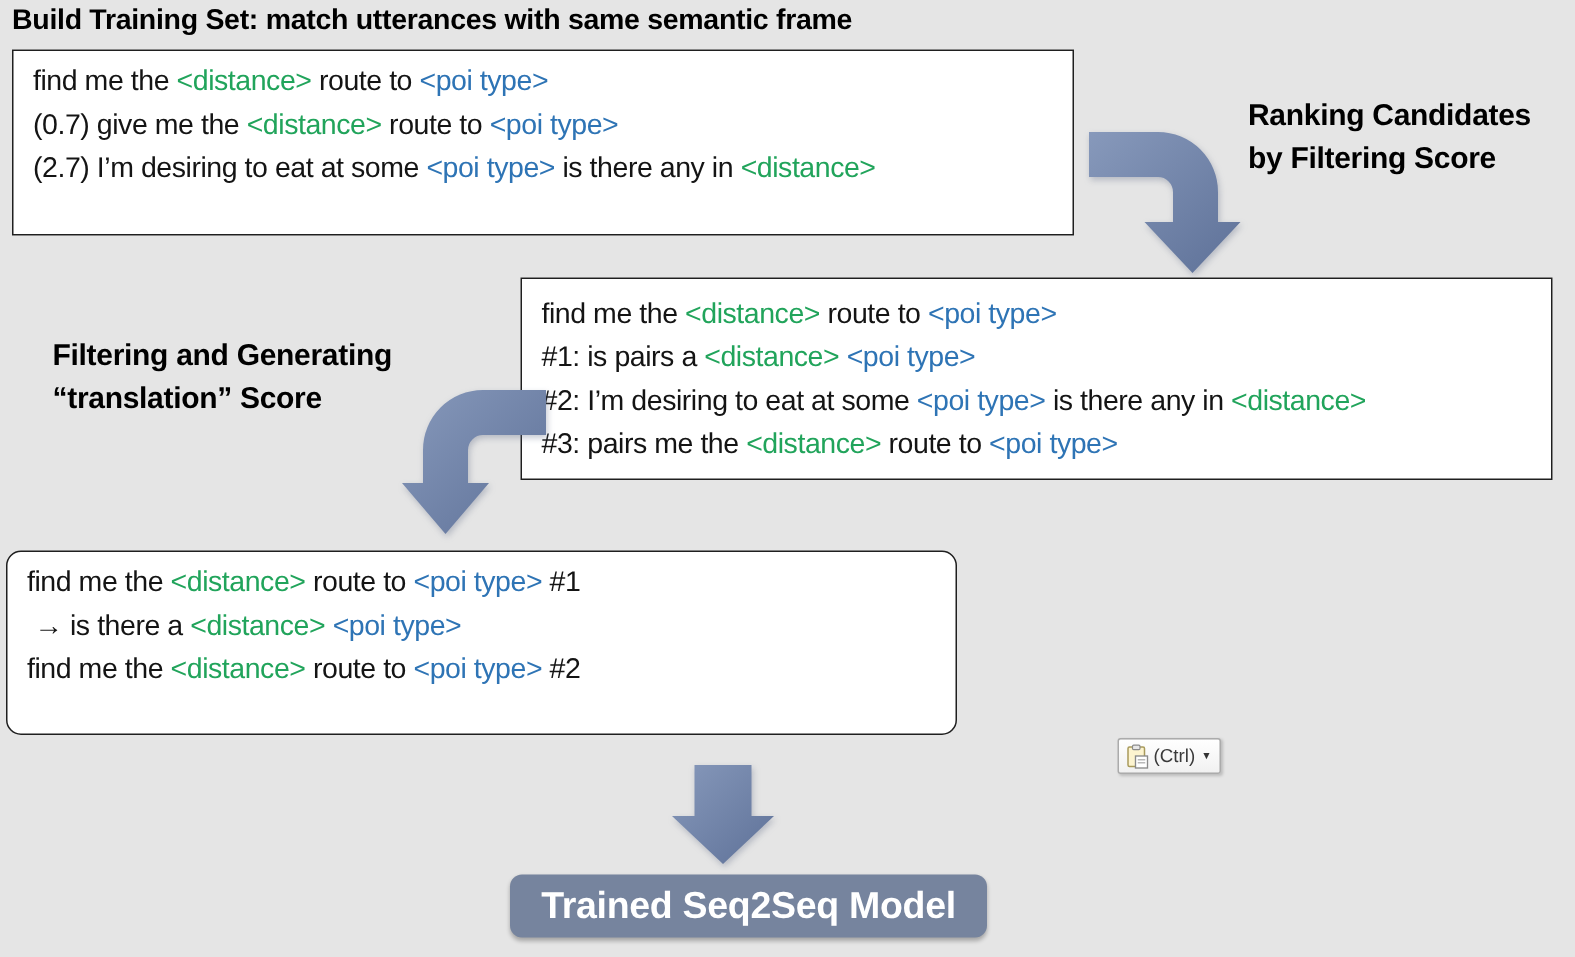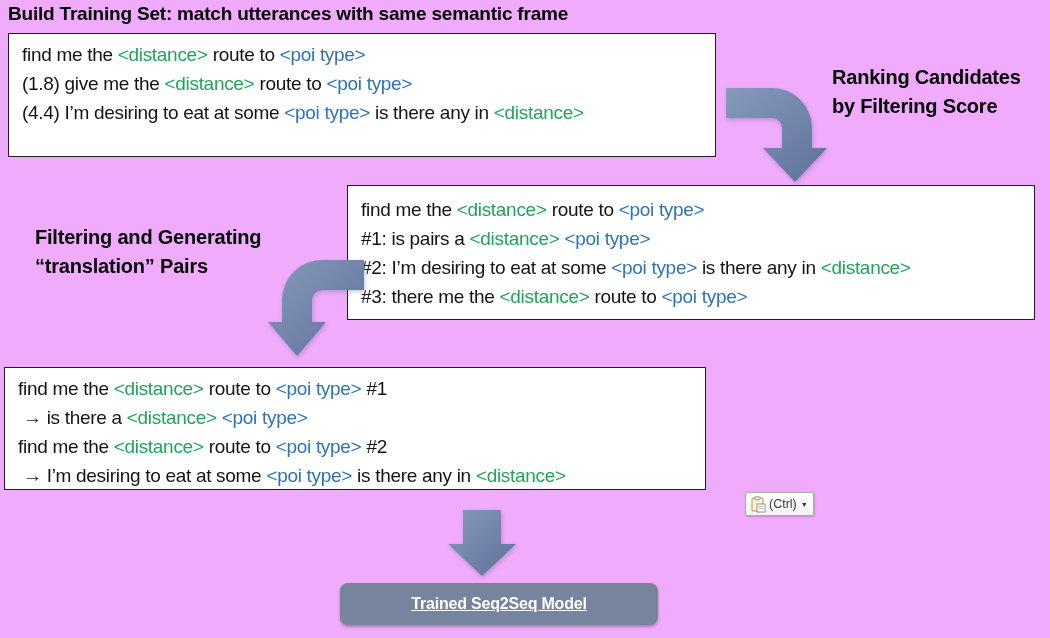--- a/index.html
+++ b/index.html
@@ -1,25 +1,25 @@
 <!DOCTYPE html>
 <html style="--slot-green: #21a45b; --slot-blue: #2e74b5; --arrow-light: #8799bb; --arrow-dark: #5e7198; --button-bg: #76849e;"><head>
 <meta charset="utf-8">
 <style>
   html,body{margin:0;padding:0;background:#ffffff;}
   body{font-family:"Liberation Sans",sans-serif;}
-  .stage{position:relative;width:1050px;height:638px;background:#f0abfc;overflow:hidden;}
+  .stage{position:relative;width:1050px;height:638px;background:#e5e5e5;overflow:hidden;}
 
   .title{position:absolute;left:8px;top:3px;font-size:19px;font-weight:bold;color:#000;letter-spacing:-0.2px;}
 
   .ubox{position:absolute;box-sizing:border-box;border:1.5px solid #1f1f1f;background:#fff;
         padding:6px 0 0 13px;font-size:19px;line-height:29px;color:#141414;}
   .box1{left:8px;top:33px;width:708px;height:124px;}
   .box2{left:347px;top:185px;width:688px;height:135px;padding-top:9px;}
-  .box3{left:4px;top:367px;width:702px;height:123px;}
+  .box3{left:4px;top:367px;width:634px;height:123px;border-radius:10px;}
   .uline{white-space:pre;letter-spacing:-0.3px;}
   .seg.k{color:#141414;}
   .seg.g{color:var(--slot-green);}
   .seg.b{color:var(--slot-blue);}
 
   .dlabel{position:absolute;font-weight:bold;font-size:20px;line-height:29px;color:#000;letter-spacing:-0.2px;}
   .lbl-ranking{left:832px;top:63px;}
   .lbl-filtering{left:35px;top:223px;}
   .lbl-training{left:529px;top:527px;line-height:24px;}
 
@@ -31,34 +31,34 @@
   .paste-btn{position:absolute;left:745px;top:492px;height:24px;box-sizing:border-box;
              display:flex;align-items:center;gap:3px;padding:0 5px;
              border:1px solid #ababab;border-radius:2px;cursor:pointer;
              background:linear-gradient(#ffffff,#f1f1f1);box-shadow:1px 1px 2px rgba(0,0,0,.18);}
   .paste-btn .ctrl{font-size:12.5px;color:#3a3a3a;white-space:nowrap;}
   .paste-btn .caret{font-size:7px;color:#333;padding-left:1px;}
 
   .model-btn{position:absolute;left:340px;top:583px;width:318px;height:42px;
              background:var(--button-bg);border-radius:8px;
              display:flex;align-items:center;justify-content:center;
-             color:#fff;font-weight:bold;font-size:16px;letter-spacing:-0.2px;
-             box-shadow:0 2px 3px rgba(0,0,0,.28);text-decoration:underline;}
+             color:#fff;font-weight:bold;font-size:25px;letter-spacing:-0.2px;
+             box-shadow:0 2px 3px rgba(0,0,0,.28);}
 </style>
 </head>
 <body>
 
 <div class="stage">
 
   <div class="title">Build Training Set: match utterances with same semantic frame</div>
 
   <div class="ubox box1">
     <div class="uline"><span class="seg k">find me the </span><span class="seg g">&lt;distance&gt;</span><span class="seg k"> route to </span><span class="seg b">&lt;poi type&gt;</span></div>
-    <div class="uline"><span class="seg k">(1.8) give me the </span><span class="seg g">&lt;distance&gt;</span><span class="seg k"> route to </span><span class="seg b">&lt;poi type&gt;</span></div>
-    <div class="uline"><span class="seg k">(4.4) I’m desiring to eat at some </span><span class="seg b">&lt;poi type&gt;</span><span class="seg k"> is there any in </span><span class="seg g">&lt;distance&gt;</span></div>
+    <div class="uline"><span class="seg k">(0.7) give me the </span><span class="seg g">&lt;distance&gt;</span><span class="seg k"> route to </span><span class="seg b">&lt;poi type&gt;</span></div>
+    <div class="uline"><span class="seg k">(2.7) I’m desiring to eat at some </span><span class="seg b">&lt;poi type&gt;</span><span class="seg k"> is there any in </span><span class="seg g">&lt;distance&gt;</span></div>
   </div>
 
   <svg class="arrow arrow1" width="104" height="103" viewBox="0 0 104 103">
     <defs>
       <linearGradient id="agrad" x1="0" y1="0" x2="1" y2="1">
         <stop offset="0" style="stop-color:var(--arrow-light)"></stop>
         <stop offset="1" style="stop-color:var(--arrow-dark)"></stop>
       </linearGradient>
     </defs>
     <path d="M0,6 H46 A40,40 0 0 1 86,46 V66 H101 L69,100 L37,66 H56 V46 A10,10 0 0 0 46,36 H0 Z" fill="url(#agrad)"></path>
@@ -66,37 +66,36 @@
 
   <div class="dlabel lbl-ranking">
     <div>Ranking Candidates</div>
     <div>by Filtering Score</div>
   </div>
 
   <div class="ubox box2">
     <div class="uline"><span class="seg k">find me the </span><span class="seg g">&lt;distance&gt;</span><span class="seg k"> route to </span><span class="seg b">&lt;poi type&gt;</span></div>
     <div class="uline"><span class="seg k">#1: is pairs a </span><span class="seg g">&lt;distance&gt;</span><span class="seg k"> </span><span class="seg b">&lt;poi type&gt;</span></div>
     <div class="uline"><span class="seg k">#2: I’m desiring to eat at some </span><span class="seg b">&lt;poi type&gt;</span><span class="seg k"> is there any in </span><span class="seg g">&lt;distance&gt;</span></div>
-    <div class="uline"><span class="seg k">#3: there me the </span><span class="seg g">&lt;distance&gt;</span><span class="seg k"> route to </span><span class="seg b">&lt;poi type&gt;</span></div>
+    <div class="uline"><span class="seg k">#3: pairs me the </span><span class="seg g">&lt;distance&gt;</span><span class="seg k"> route to </span><span class="seg b">&lt;poi type&gt;</span></div>
   </div>
 
   <div class="dlabel lbl-filtering">
     <div>Filtering and Generating</div>
-    <div>“translation” Pairs</div>
+    <div>“translation” Score</div>
   </div>
 
   <svg class="arrow arrow2" width="96" height="104" viewBox="0 0 96 104">
     <path d="M96,6 H54 A40,40 0 0 0 14,46 V68 H0 L29,102 L58,68 H44 V46 A10,10 0 0 1 54,36 H96 Z" fill="url(#agrad)"></path>
   </svg>
 
   <div class="ubox box3">
     <div class="uline"><span class="seg k">find me the </span><span class="seg g">&lt;distance&gt;</span><span class="seg k"> route to </span><span class="seg b">&lt;poi type&gt;</span><span class="seg k"> #1</span></div>
     <div class="uline"><span class="seg k"> → is there a </span><span class="seg g">&lt;distance&gt;</span><span class="seg k"> </span><span class="seg b">&lt;poi type&gt;</span></div>
     <div class="uline"><span class="seg k">find me the </span><span class="seg g">&lt;distance&gt;</span><span class="seg k"> route to </span><span class="seg b">&lt;poi type&gt;</span><span class="seg k"> #2</span></div>
-    <div class="uline"><span class="seg k"> → I’m desiring to eat at some </span><span class="seg b">&lt;poi type&gt;</span><span class="seg k"> is there any in </span><span class="seg g">&lt;distance&gt;</span></div>
   </div>
 
   <div class="paste-btn">
     <svg width="15" height="17" viewBox="0 0 15 17">
       <rect x="1" y="2" width="11" height="13" rx="1" fill="#fdf4cf" stroke="#a89a5b" stroke-width="1"></rect>
       <rect x="4" y="0.8" width="5" height="3" rx="0.8" fill="#e8e8e8" stroke="#8a8a8a" stroke-width="0.8"></rect>
       <rect x="6" y="8" width="8" height="8" fill="#ffffff" stroke="#8a8a8a" stroke-width="0.9"></rect>
       <line x1="7.5" y1="10.5" x2="12.5" y2="10.5" stroke="#b9b9b9" stroke-width="0.9"></line>
       <line x1="7.5" y1="12.5" x2="12.5" y2="12.5" stroke="#b9b9b9" stroke-width="0.9"></line>
     </svg>

